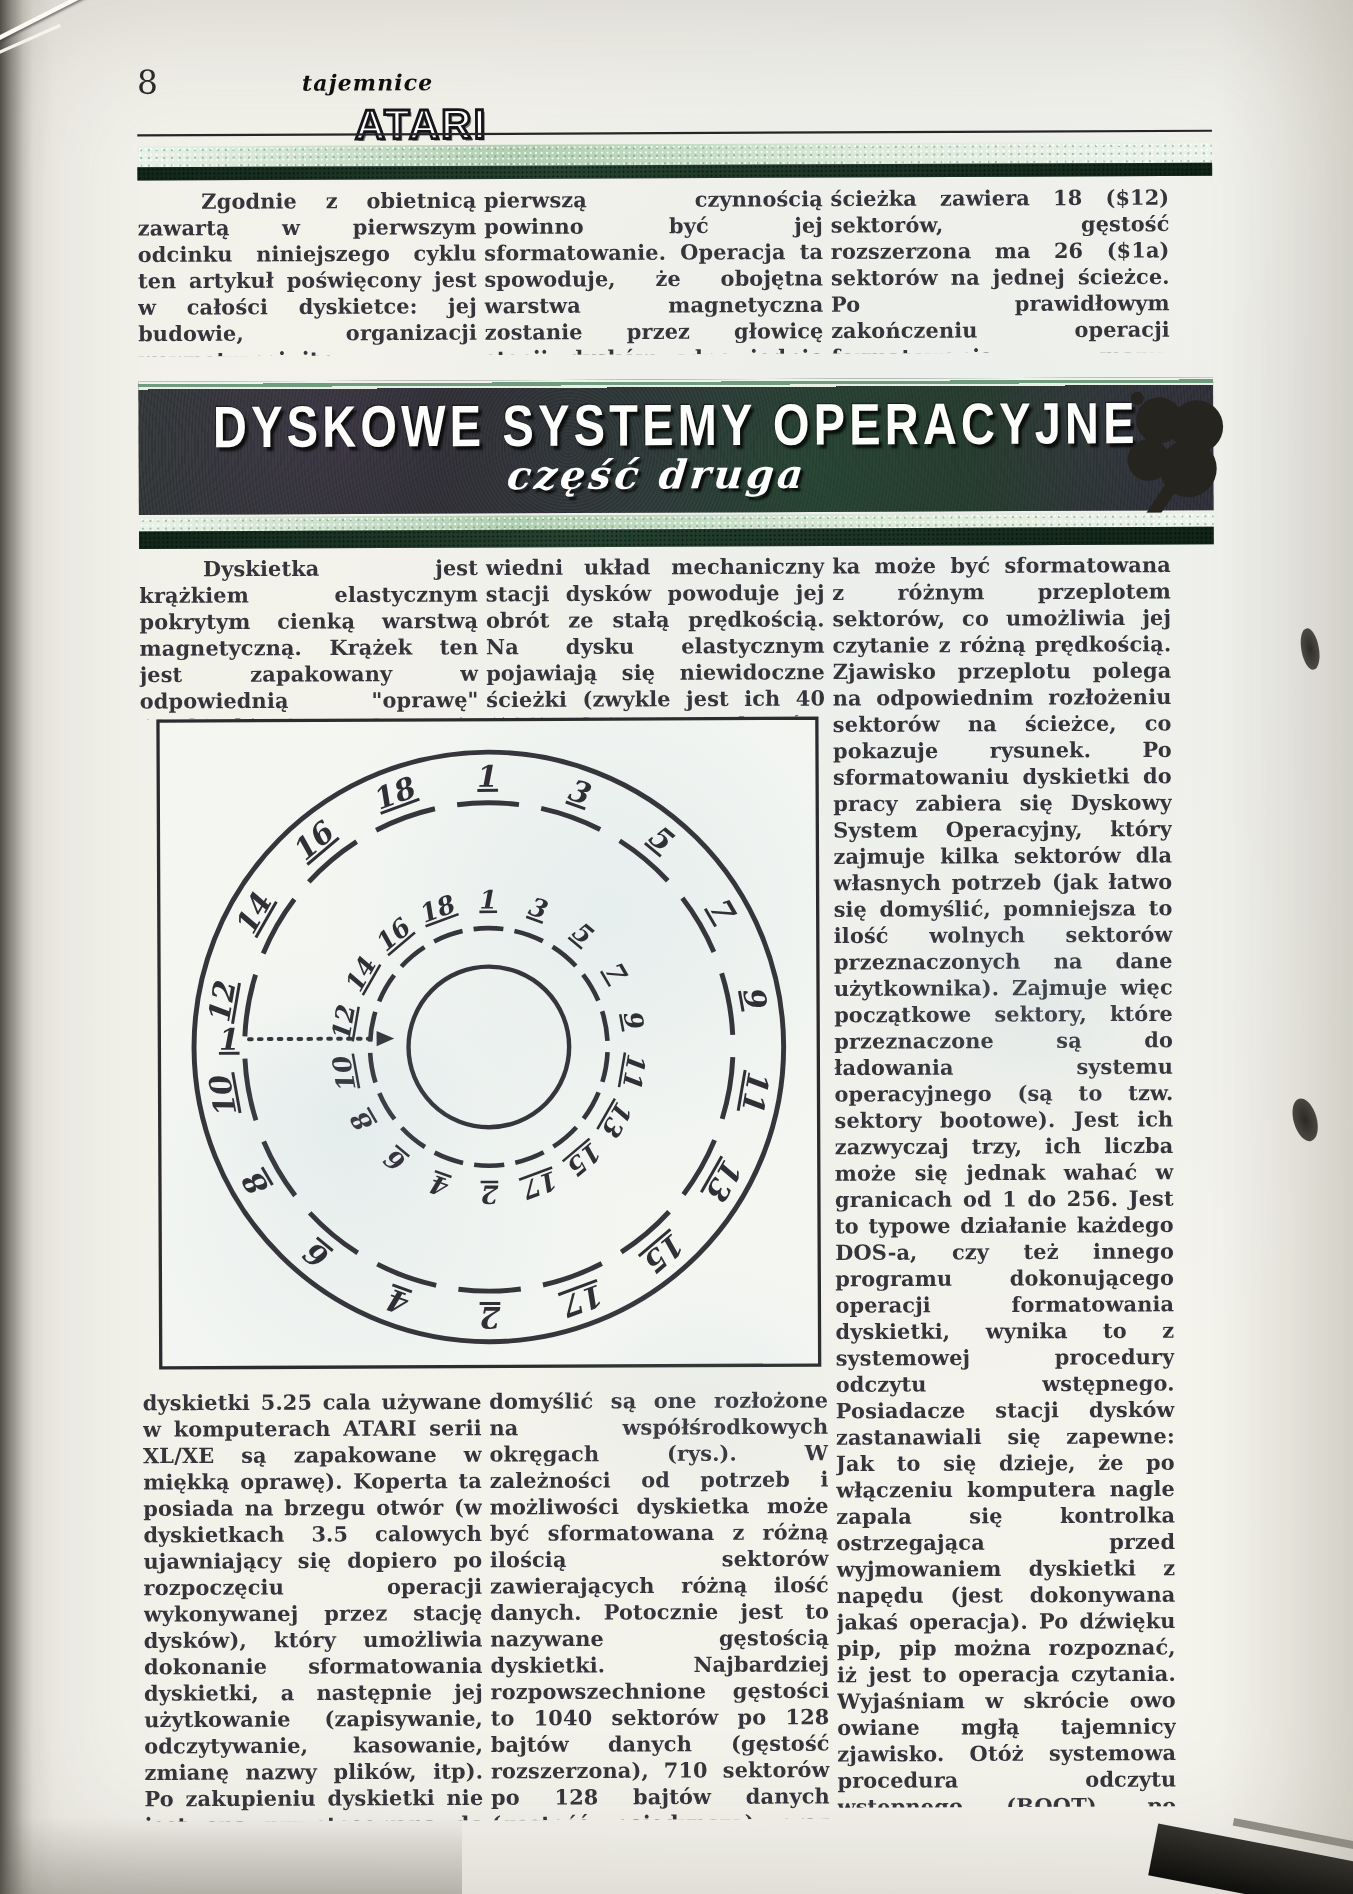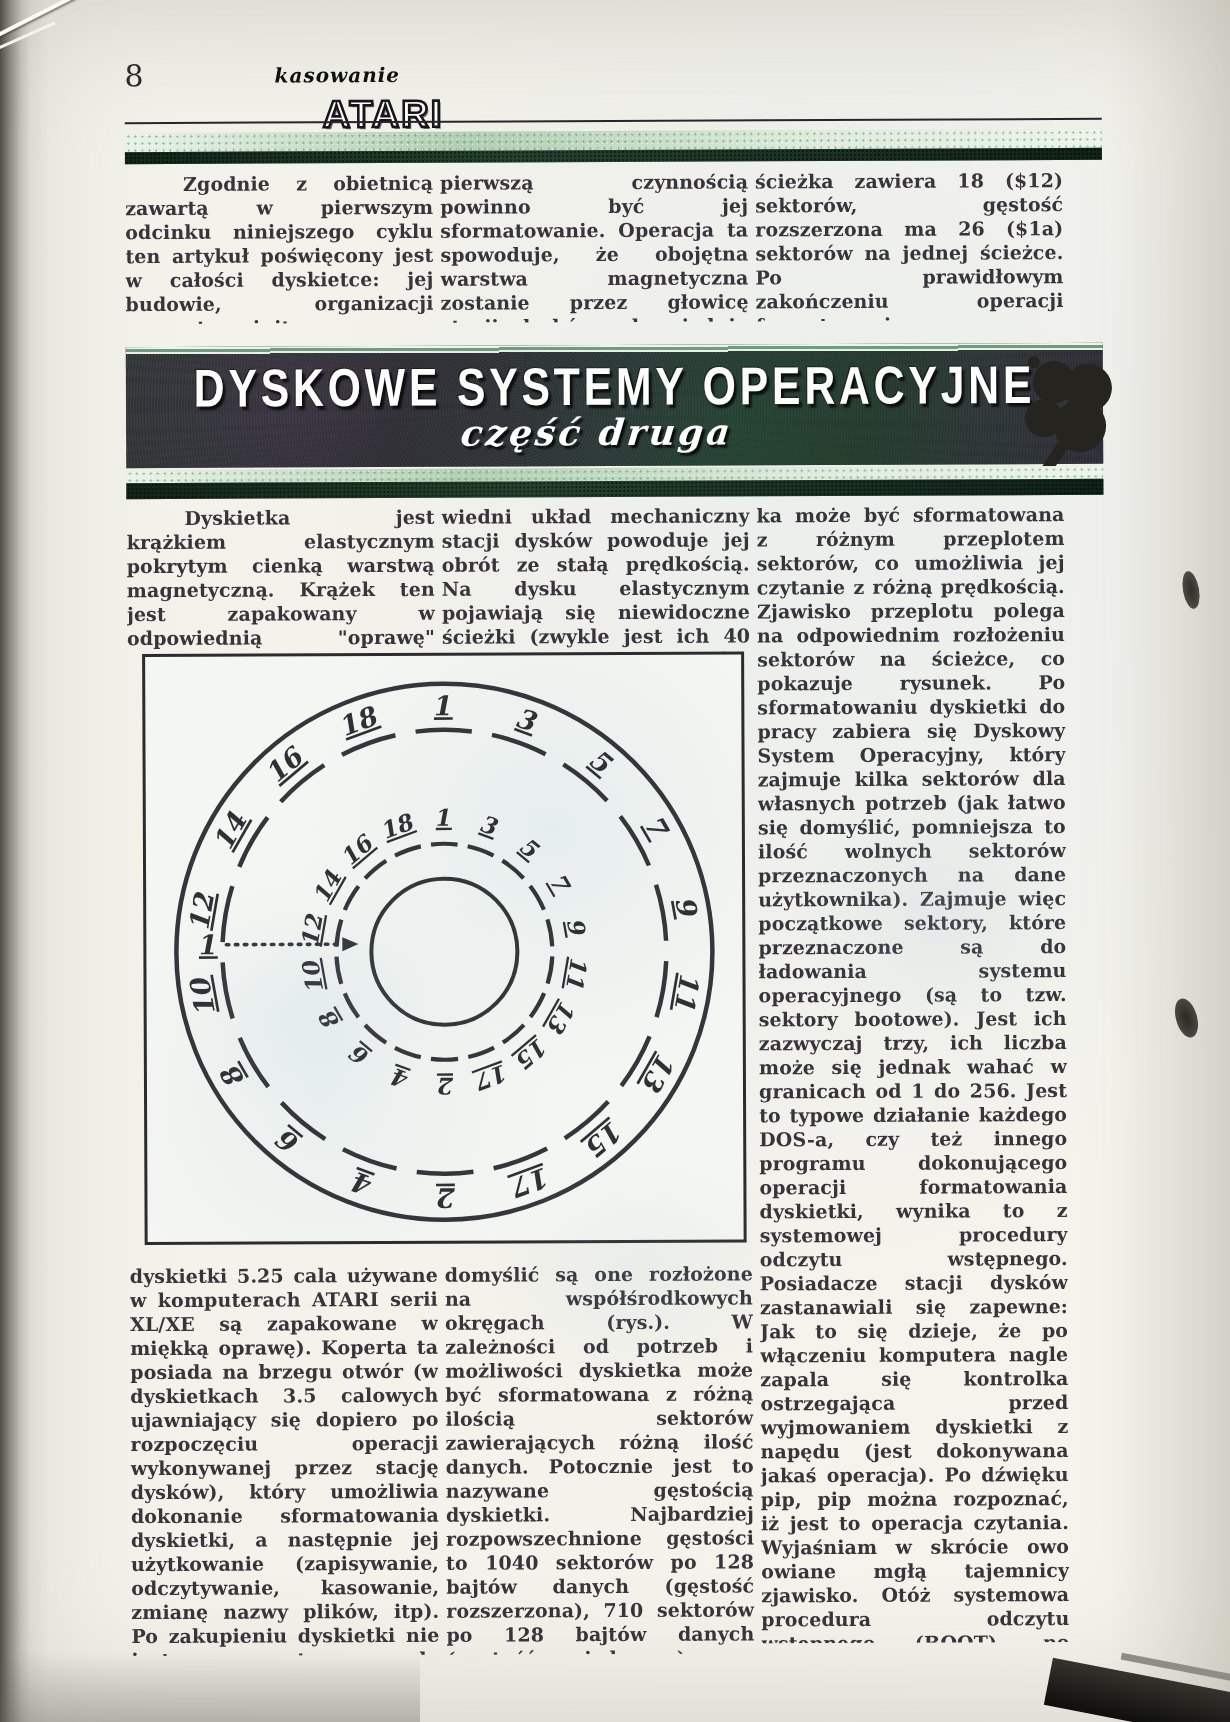--- a/index.html
+++ b/index.html
@@ -127,21 +127,21 @@
 </style>
 </head>
 <body>
 
 <div class="page">
   <div class="content">
 
     <div class="page-num">8</div>
     <div class="logo">
       <span class="logo-main">ATARI</span>
-      <span class="logo-script">kasowanie</span>
+      <span class="logo-script">tajemnice</span>
     </div>
     <div class="hrule"></div>
     <div class="topbar1 bar-light"></div>
     <div class="topbar2 bar-dark"></div>
 
     <div class="col c1 introrow indent">Zgodnie z obietnicą zawartą w pierwszym odcinku niniejszego cyklu ten artykuł poświęcony jest w całości dyskietce: jej budowie, organizacji wewnętrznej, itp.</div>
     <div class="col c2 introrow">pierwszą czynnością powinno być jej sformatowanie. Operacja ta spowoduje, że obojętna warstwa magnetyczna zostanie przez głowicę stacji dysków odpowiednio namagnesowana. Podczas wszelakich operacji na dyskietce odpo-</div>
     <div class="col c3 introrow">ścieżka zawiera 18 ($12) sektorów, gęstość rozszerzona ma 26 ($1a) sektorów na jednej ścieżce. Po prawidłowym zakończeniu operacji formatowania mamy dyskietkę przystosowaną do pracy z daną stacją dysków. Dyskiet-</div>
 
     <div class="banner">

